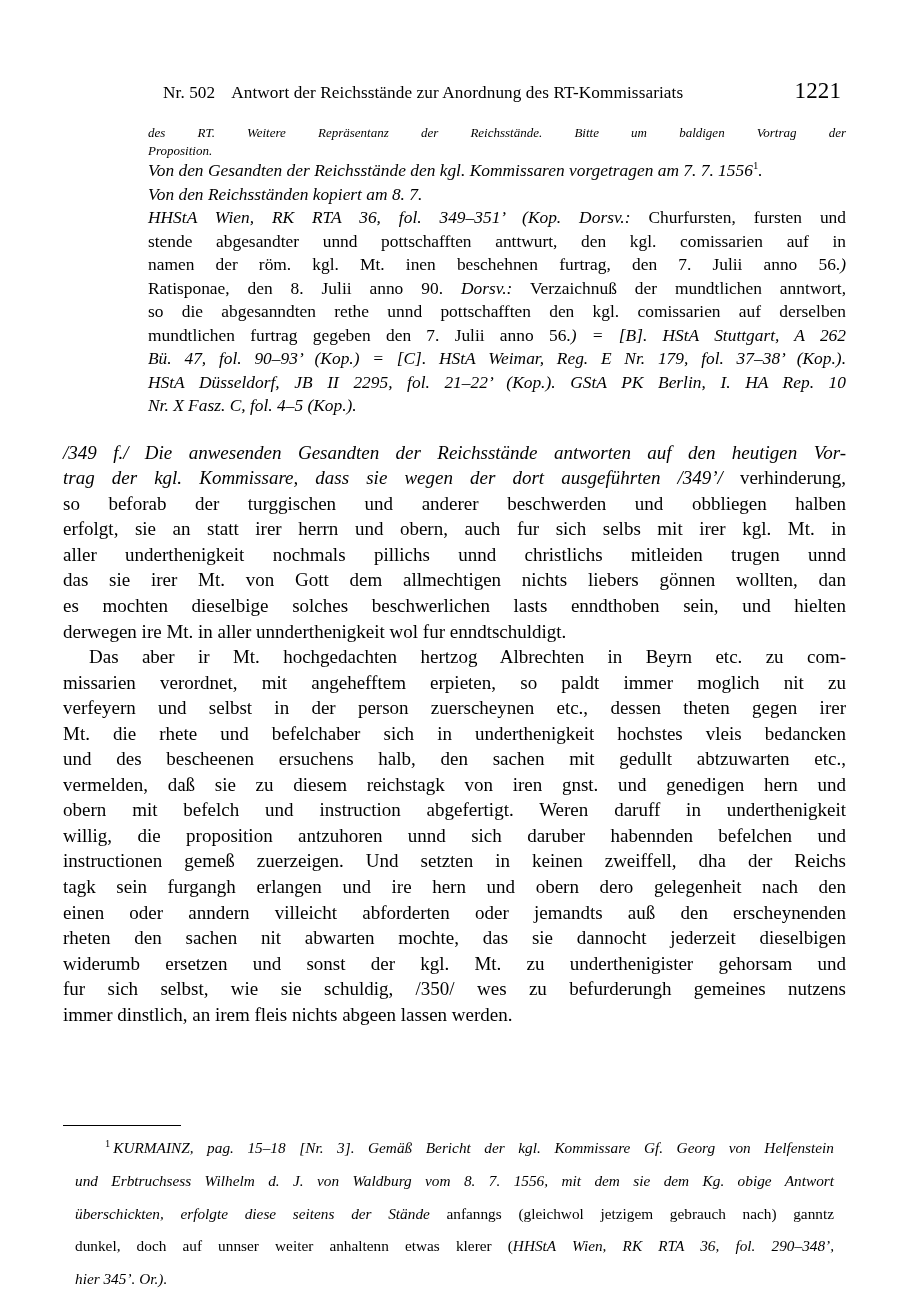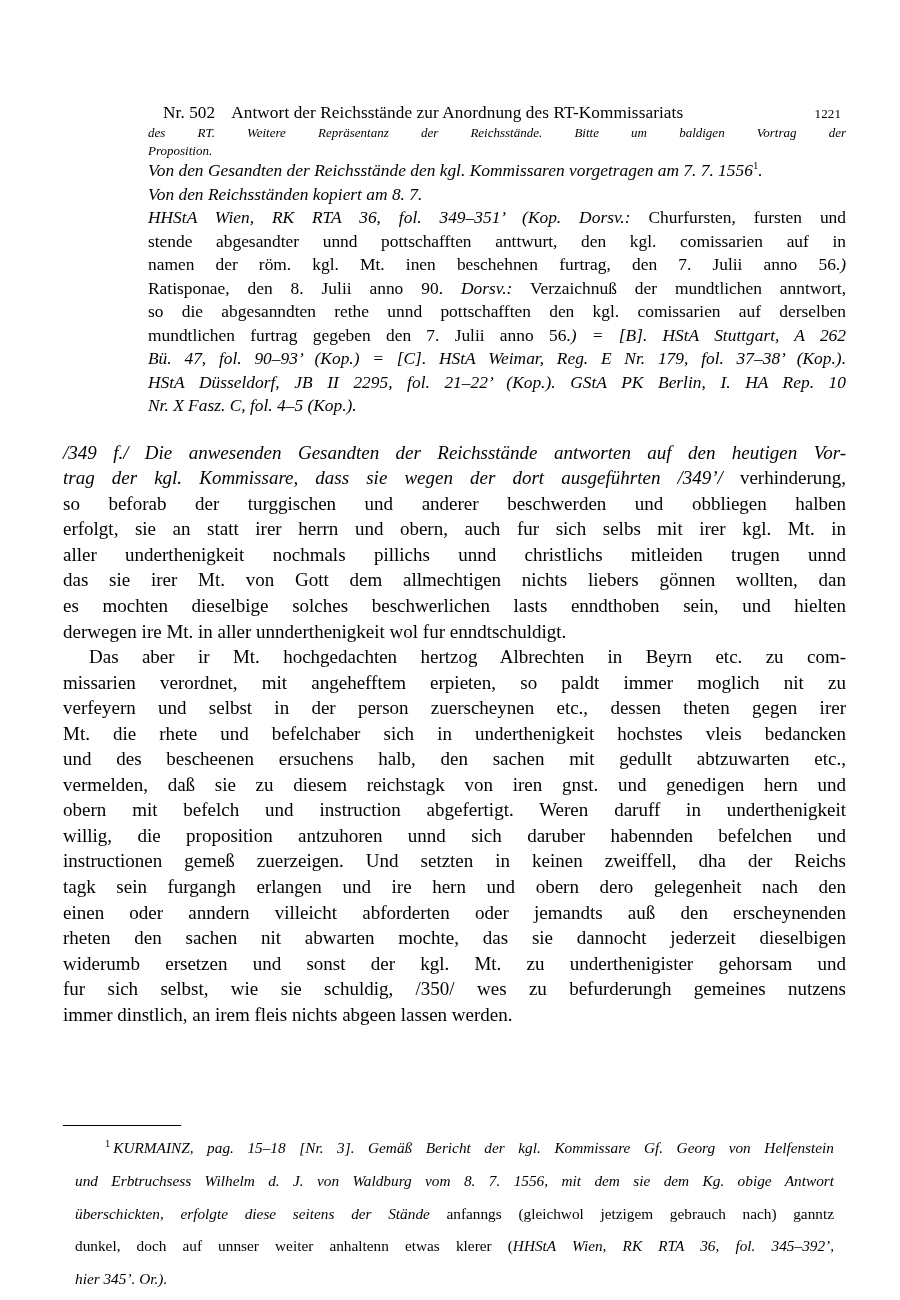--- a/index.html
+++ b/index.html
@@ -26,37 +26,36 @@
   .runhead {
     position: absolute;
     left: 63px;
     right: 55px;
     top: 78px;
     height: 26px;
     display: flex;
     align-items: baseline;
     font-size: 17.2px;
     letter-spacing: 0.1px;
-    margin-top: 25px;
   }
   .runhead-left {
     display: flex;
     align-items: baseline;
     margin-left: 100px;
   }
   .runhead-nr {
     white-space: nowrap;
   }
   .runhead-title {
     white-space: nowrap;
     margin-left: 16px;
   }
   .runhead-folio {
     margin-left: auto;
-    font-size: 13px;
+    font-size: 23px;
     white-space: nowrap;
     padding-right: 4px;
   }
 
   
   .col {
     position: absolute;
     left: 63px;
     width: 783px;
     top: 124px;
@@ -238,18 +237,18 @@
 
   <div class="fnote">
     <div class="fnrule"></div>
 
     <p class="fl"><span class="fn-marker">1</span><span class="it">KURMAINZ, pag. 15–18 [Nr. 3]. Gemäß Bericht der kgl. Kommissare Gf. Georg von Helfenstein</span></p>
 
     <p class="fl it">und Erbtruchsess Wilhelm d. J. von Waldburg vom 8. 7. 1556, mit dem sie dem Kg. obige Antwort</p>
 
     <p class="fl"><span class="it">überschickten, erfolgte diese seitens der Stände</span><span> anfanngs (gleichwol jetzigem gebrauch nach) ganntz</span></p>
 
-    <p class="fl"><span>dunkel, doch auf unnser weiter anhaltenn etwas klerer (</span><span class="it">HHStA Wien, RK RTA 36, fol. 345–392’,</span></p>
+    <p class="fl"><span>dunkel, doch auf unnser weiter anhaltenn etwas klerer (</span><span class="it">HHStA Wien, RK RTA 36, fol. 290–348’,</span></p>
 
     <p class="fl-end it">hier 345’. Or.).</p>
   </div>
 
 </div>
 
 </body></html>

